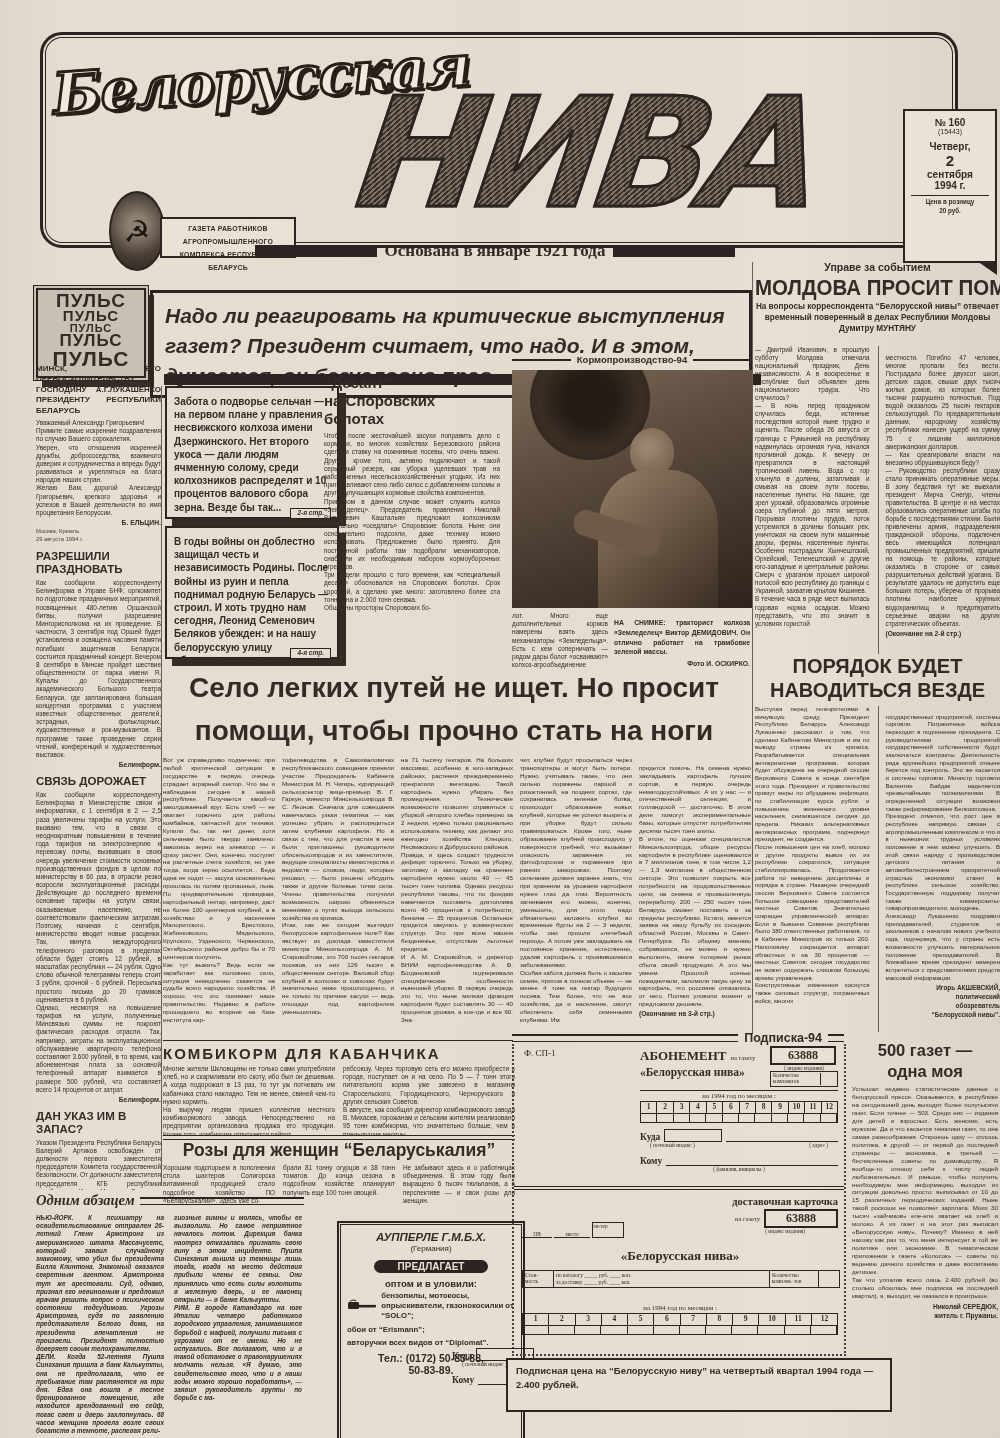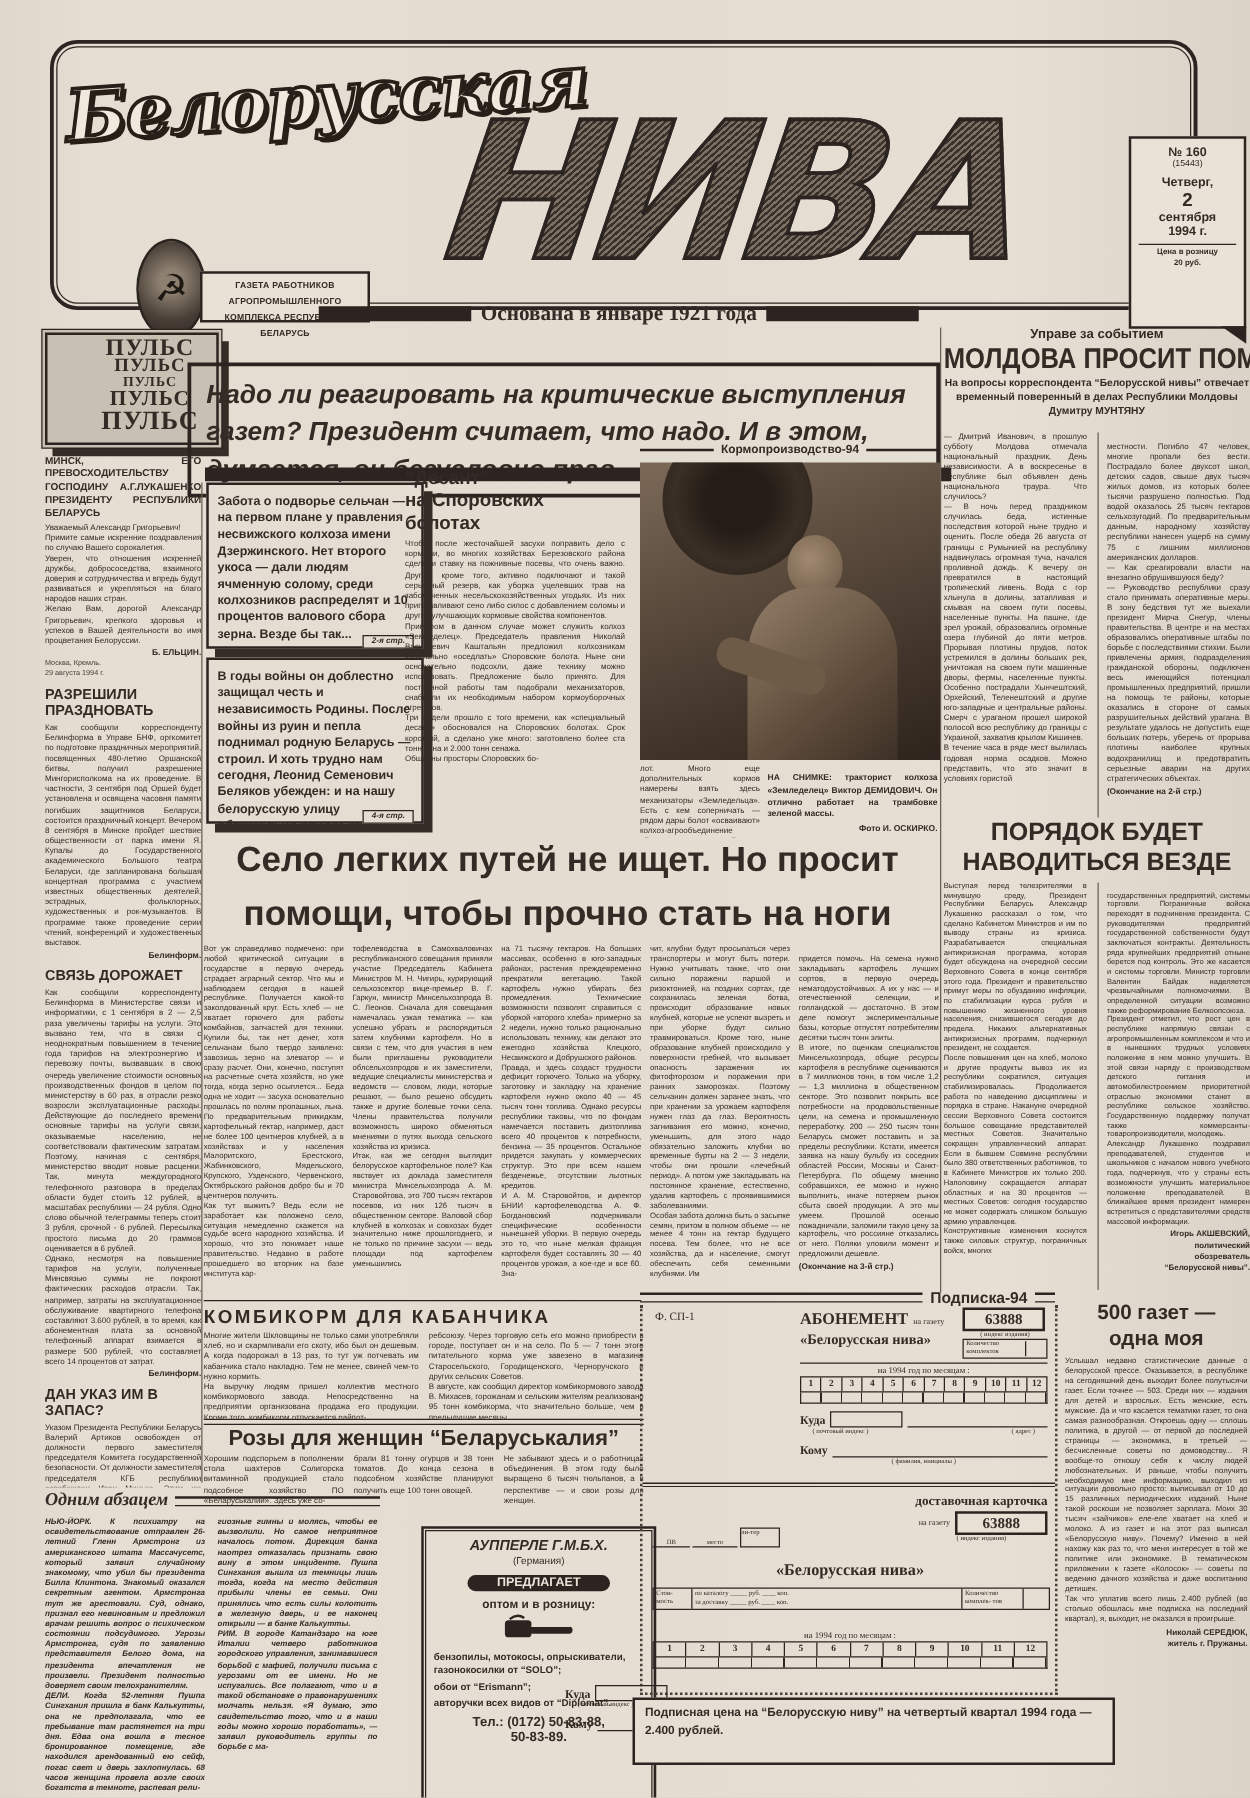--- a/index.html
+++ b/index.html
@@ -17,21 +17,21 @@
   .issue{left:860px;top:74px;width:90px;height:144px;border:2px solid #2c2420;background:#e8e3d6;text-align:center;font-weight:bold;padding-top:6px;}
   .issue:after{content:"";position:absolute;right:-2px;bottom:-14px;border-top:14px solid #2c2420;border-left:20px solid transparent;}
   .issue .no{font-size:10px;} .issue .ser{font-size:7px;font-weight:normal;}
   .issue .d1{font-size:10px;margin-top:6px;} .issue .d2{font-size:15px;} .issue .d3,.issue .d4{font-size:10px;}
   .issue hr{border:none;border-top:1px solid #2c2420;margin:4px 6px 2px;}
   .issue .pr{font-size:6.3px;font-weight:bold;line-height:1.4;}
   .founded{left:255px;top:241px;width:480px;display:flex;align-items:center;gap:8px;}
   .founded .bar{flex:1;height:12px;background:#2c2420;}
   .founded .tx{font-family:"Liberation Serif",serif;font-weight:bold;font-size:17px;white-space:nowrap;}
   
-  .pulse{left:36px;top:266px;width:106px;height:84px;background:#c7c0b3;border:2px solid #2c2420;box-shadow:0 0 0 2px #c7c0b3,0 0 0 3px #2c2420,7px 8px 0 1px #362d27;font-family:Liberation Serif, serif;font-weight:bold;text-align:center;overflow:hidden;padding-top:2px;padding-left:29px;}
+  .pulse{left:36px;top:288px;width:106px;height:84px;background:#c7c0b3;border:2px solid #2c2420;box-shadow:0 0 0 2px #c7c0b3,0 0 0 3px #2c2420,7px 8px 0 1px #362d27;font-family:Liberation Sans, sans-serif;font-weight:bold;text-align:center;overflow:hidden;padding-top:2px;}
   .pulse span{display:block;line-height:.92;letter-spacing:1px;}
   .pulse span:nth-child(1){font-size:19px;}
   .pulse span:nth-child(2){font-size:15px;}
   .pulse span:nth-child(3){font-size:11px;}
   .pulse span:nth-child(4){font-size:17px;}
   .pulse span:nth-child(5){font-size:21px;}
   
   .rail{left:36px;top:364px;width:125px;height:826px;overflow:hidden;}
   .rail .lh{font-weight:bold;font-size:8px;text-align:justify;line-height:1.3;}
   .rail .tt{font-weight:bold;font-size:11.5px;line-height:1.12;margin:7px 0 3px;}
@@ -74,21 +74,21 @@
   .hr2{left:163px;top:1135px;width:352px;height:3px;border-top:1px solid #2c2420;border-bottom:1px solid #2c2420;}
   .rozy{left:163px;top:1140px;width:352px;height:66px;overflow:hidden;}
   .rozy .tt{font-weight:bold;font-size:17.5px;text-align:center;margin-bottom:3px;}
   .cols3{display:flex;gap:8px;} .cols3 .c{flex:1;}
   
   .ad{left:337px;top:1221px;width:168px;height:212px;border:2px solid #2c2420;box-shadow:inset 0 0 0 1px #e3ded1, inset 0 0 0 2px #2c2420;padding:8px 8px;text-align:center;background:#e4dfd2;}
   .ad .co{font-weight:bold;font-style:italic;font-size:11.5px;}
   .ad .cn{font-size:8px;margin:1px 0 3px;}
   .ad .offer{display:inline-block;background:#2c2420;color:#e8e3d6;font-weight:bold;font-size:10px;border-radius:9px;padding:1px 24px;}
   .ad .l1{font-weight:bold;font-size:9.5px;margin:4px 0 2px;}
-  .ad .row{display:flex;align-items:center;gap:4px;text-align:left;flex-direction:column;}
+  .ad .row{display:flex;align-items:center;gap:4px;text-align:left;}
   .ad .it{font-weight:bold;font-size:7.8px;line-height:1.3;text-align:left;}
   .ad .it2{font-weight:bold;font-size:7.8px;text-align:left;margin-top:4px;}
   .ad .ph{font-weight:bold;font-size:10.5px;margin-top:5px;}
   
   .vd1{left:161px;top:386px;width:0;height:800px;border-left:1px solid #6a5f55;}
   .vd2{left:752px;top:262px;width:0;height:772px;border-left:1px solid #6a5f55;}
   .mold-rub{left:755px;top:261px;width:245px;text-align:center;font-weight:bold;font-size:10.5px;}
   .mold-tt{left:755px;top:274px;width:245px;text-align:center;font-weight:bold;font-size:20.5px;transform:scaleY(1.12);transform-origin:top;white-space:nowrap;}
   .mold-lead{left:755px;top:302px;width:245px;text-align:center;font-weight:bold;font-size:8.2px;line-height:1.32;}
   .mold{left:755px;top:346px;width:245px;height:308px;display:flex;gap:8px;}
@@ -303,21 +303,21 @@
         <span class="b" style="display:block">Не забывают здесь и о работницах объединения. В этом году было выращено 6 тысяч тюльпанов, а в перспективе — и свои розы для женщин.</span>
 
       </div>
     </div>
   </div>
 
   <div class="abs ad">
     <div class="co">АУППЕРЛЕ Г.М.Б.Х.</div>
     <div class="cn">(Германия)</div>
     <div class="offer">ПРЕДЛАГАЕТ</div>
-    <div class="l1">оптом и в розницу:</div>
+    <div class="l1">оптом и в уловили:</div>
     <div class="row">
       <svg width="58" height="26" viewBox="0 0 60 26">
           <path d="M6 4 q6 -5 12 -1" stroke="#2c2420" stroke-width="2" fill="none"></path>
           <rect x="2" y="5" width="22" height="14" rx="3" fill="#2c2420"></rect>
           <rect x="22" y="10" width="36" height="6" rx="3" fill="#2c2420"></rect>
           <rect x="24" y="9" width="32" height="1.5" fill="#e4dfd2"></rect>
         </svg>
       <div class="it">бензопилы, мотокосы, опрыскиватели, газонокосилки от “SOLO”;</div>
     </div>
     <div class="it2">обои от “Erismann”;</div>

